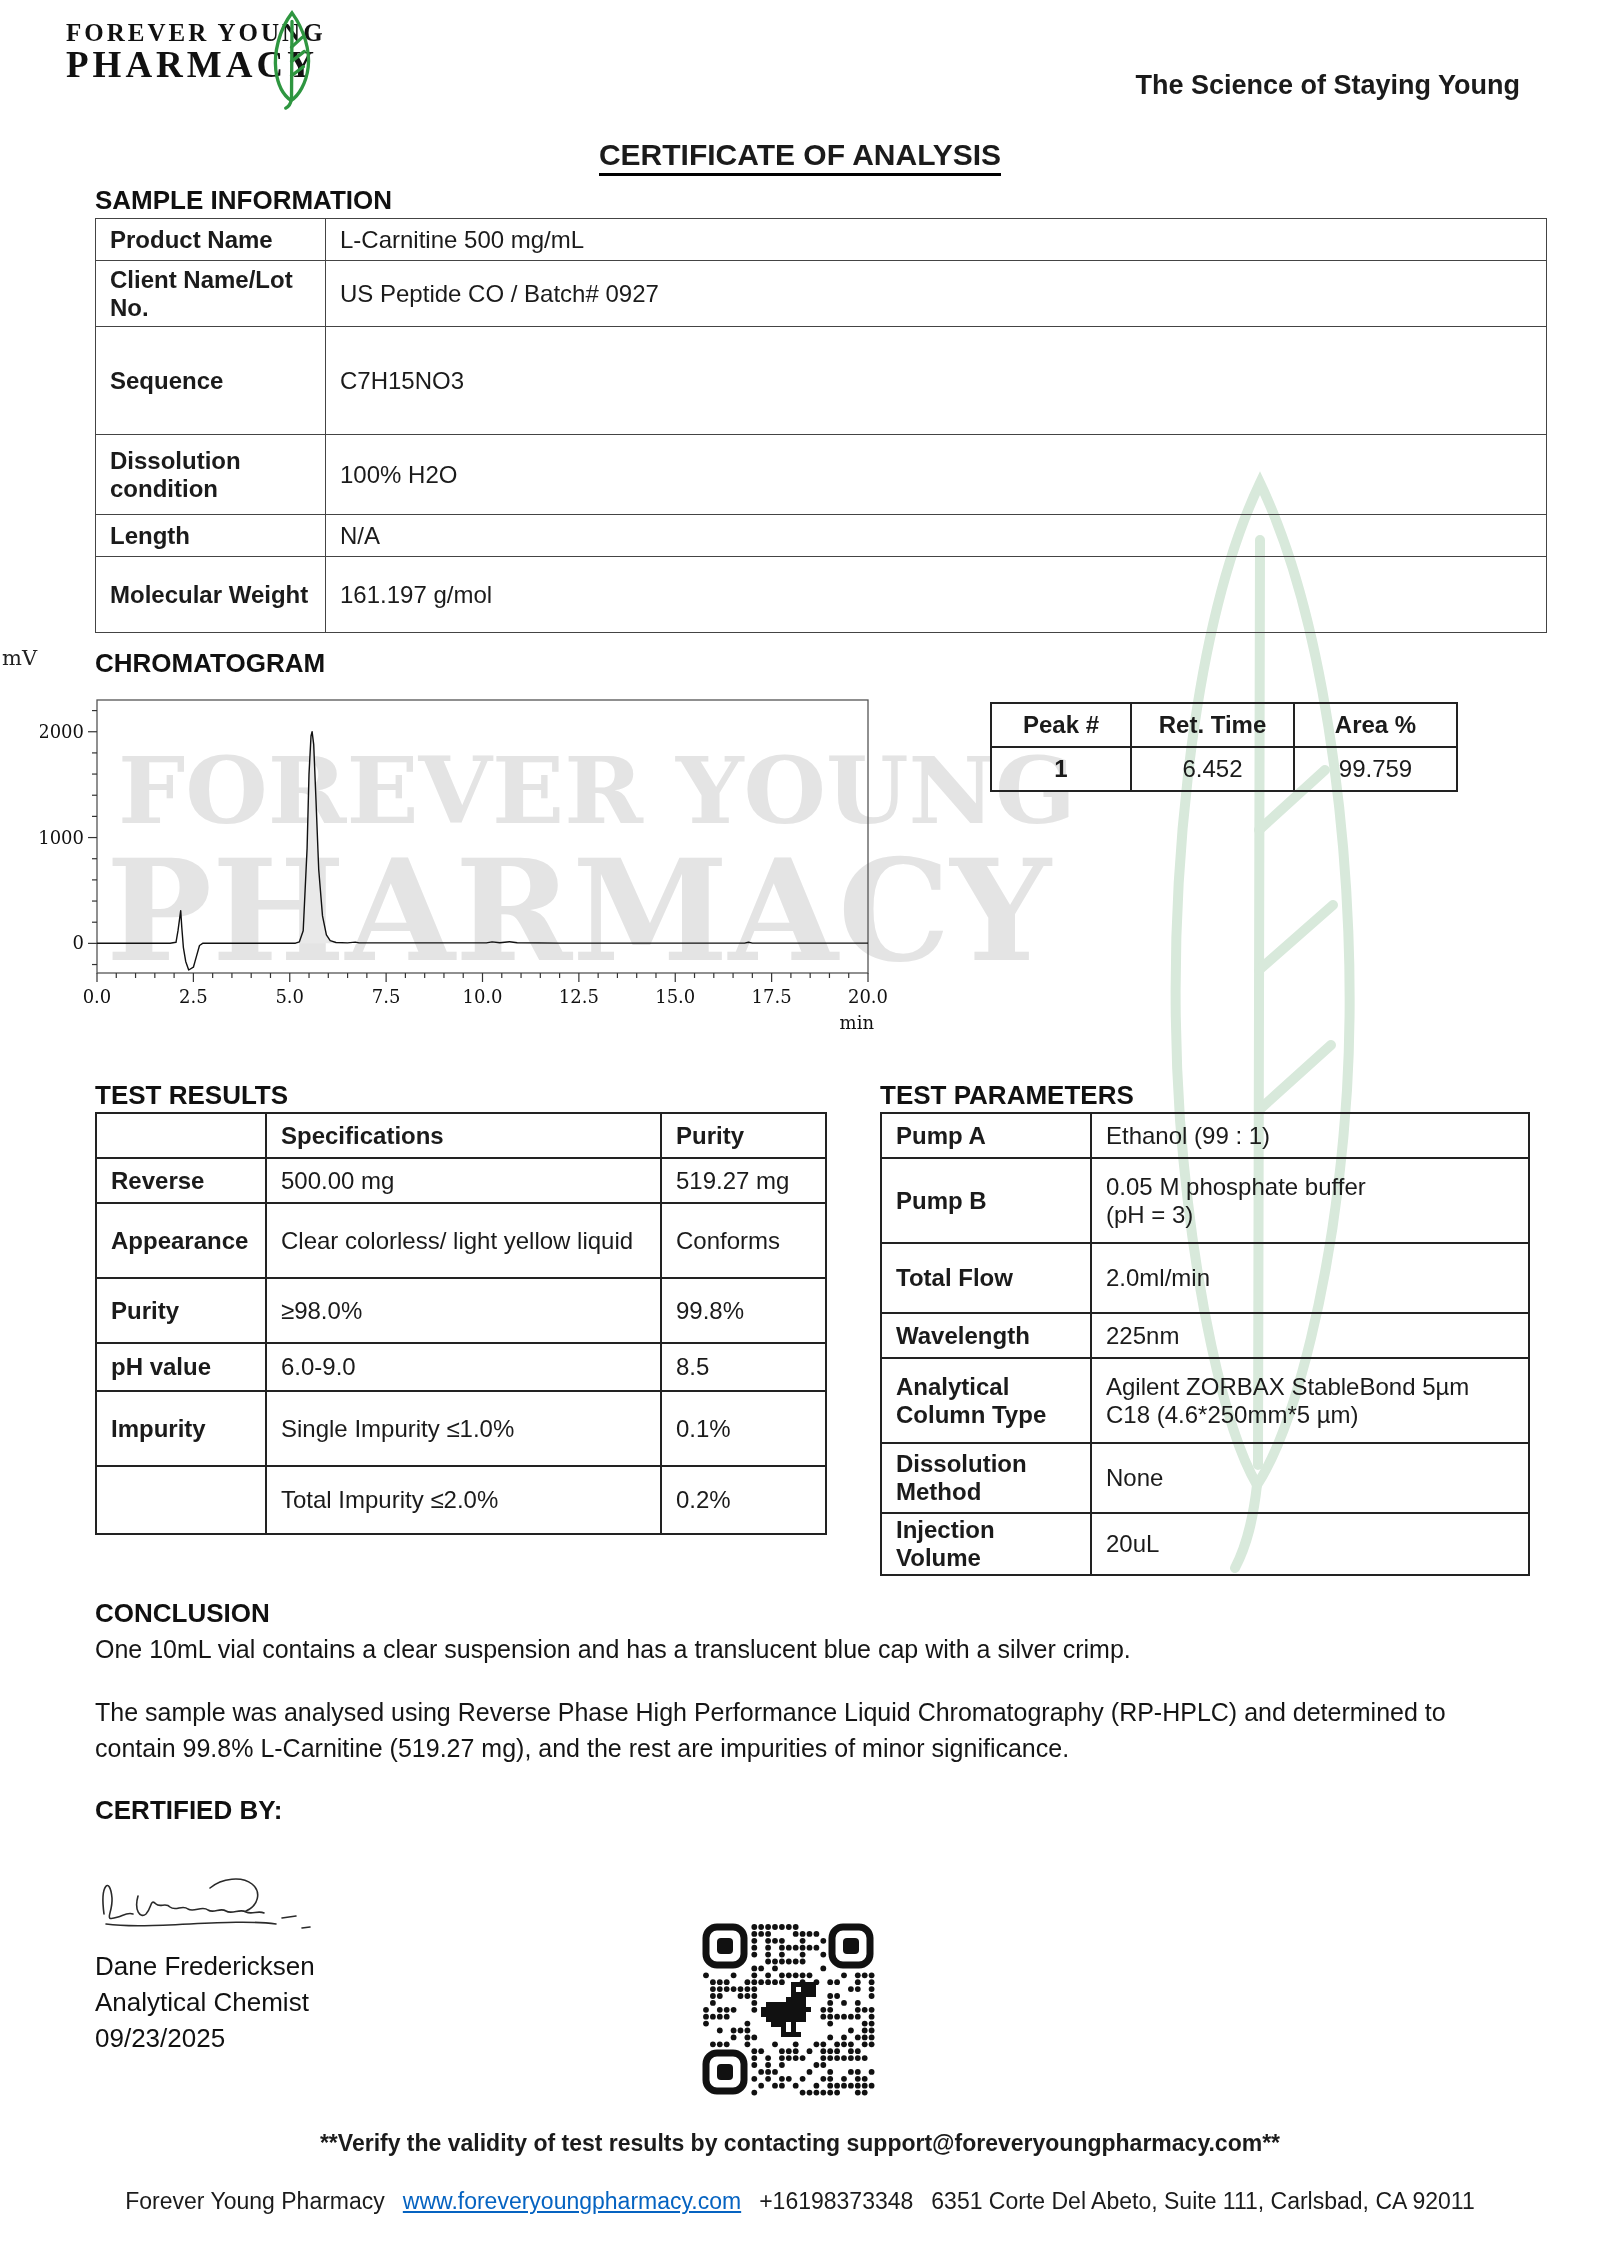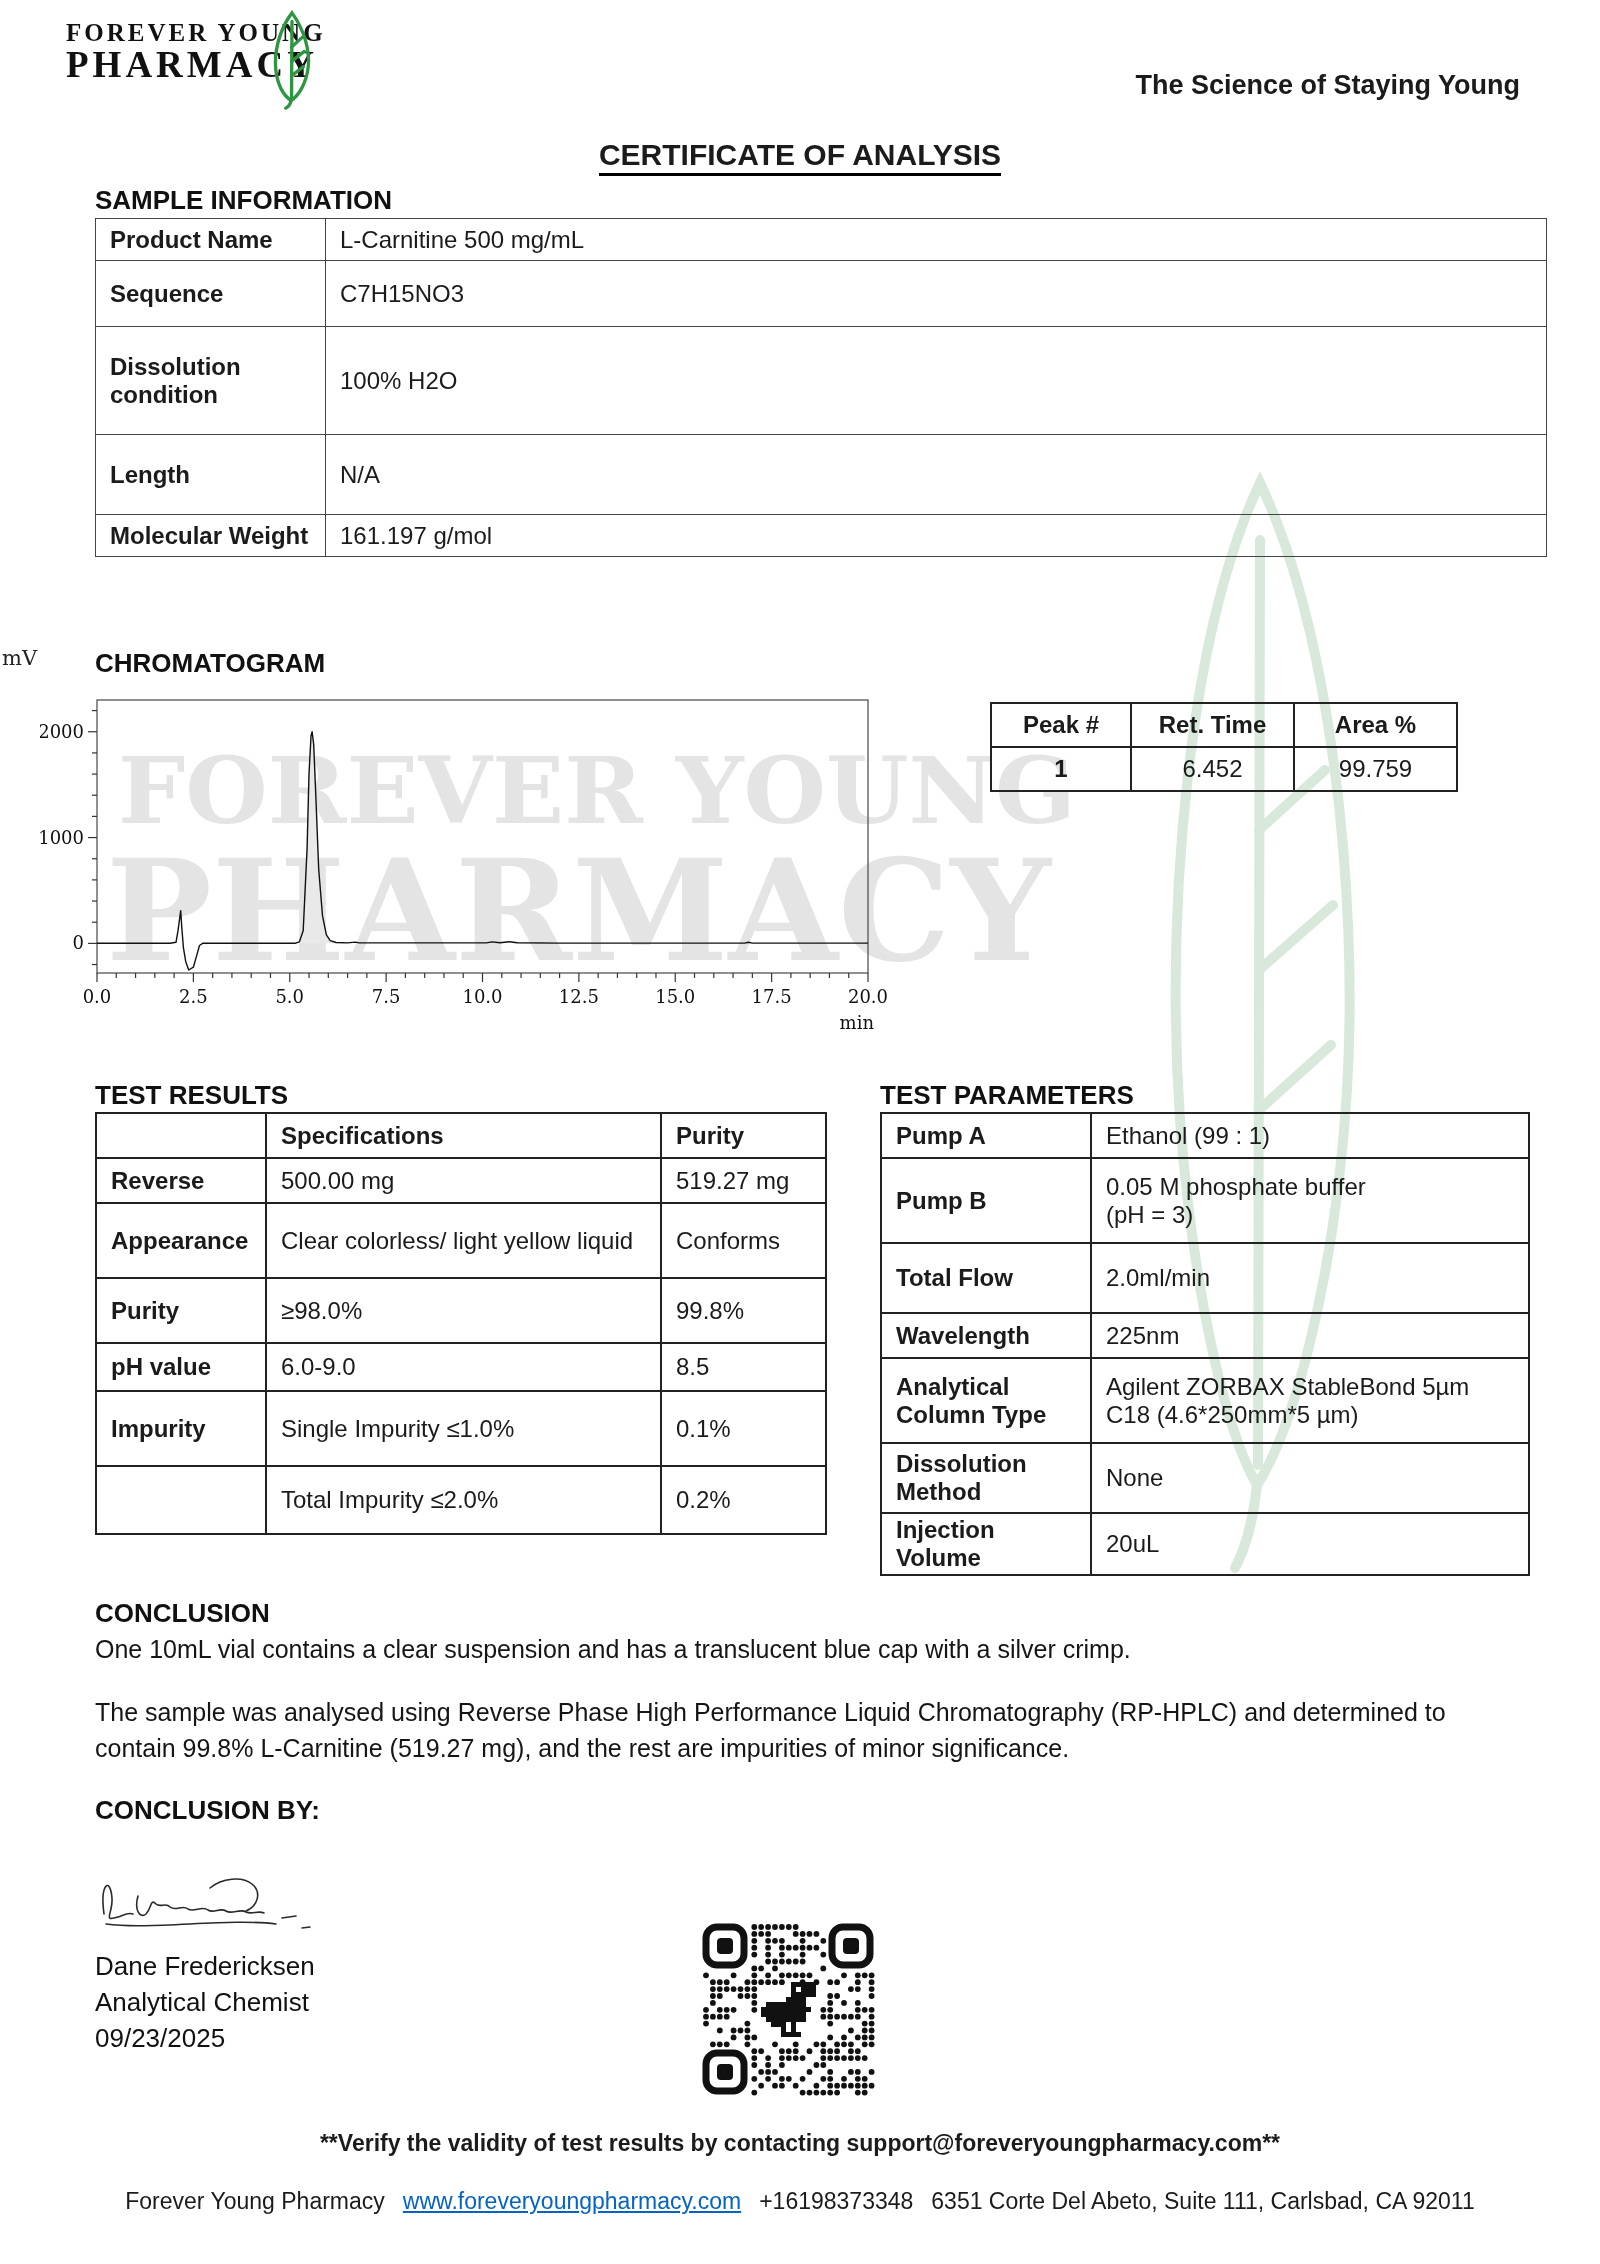--- a/index.html
+++ b/index.html
@@ -90,20 +90,24 @@
     <div class="abs sec-h" style="left:95px;top:185px;">SAMPLE INFORMATION</div>
     <table id="sample-table" class="abs" style="left:95px;top:218px;width:1452px;">
       <colgroup>
           <col style="width:230px">
           <col>
         </colgroup>
       <tbody>
           <tr>
             <td class="col-label">Product Name</td>
             <td class="col-value">L-Carnitine 500 mg/mL</td>
+          </tr>
+          <tr>
+            <td class="col-label">Client Name/Lot No.</td>
+            <td class="col-value">US Peptide CO / Batch# 0927</td>
           </tr>
           <tr>
             <td class="col-label">Sequence</td>
             <td class="col-value">C7H15NO3</td>
           </tr>
           <tr>
             <td class="col-label">Dissolution condition</td>
             <td class="col-value">100% H2O</td>
           </tr>
           <tr>
@@ -299,21 +303,21 @@
             <td class="col-label">Injection Volume</td>
             <td class="col-value">20uL</td>
           </tr>
         </tbody>
     </table>
 
     <div class="abs sec-h" style="left:95px;top:1598px;">CONCLUSION</div>
     <div class="abs conc-p" style="left:95px;top:1632px;width:1430px;">One 10mL vial contains a clear suspension and has a translucent blue cap with a silver crimp.</div>
     <div class="abs conc-p" style="left:95px;top:1695px;width:1425px;">The sample was analysed using Reverse Phase High Performance Liquid Chromatography (RP-HPLC) and determined to contain 99.8% L-Carnitine (519.27 mg), and the rest are impurities of minor significance.</div>
 
-    <div class="abs sec-h" style="left:95px;top:1795px;">CONCLUSION BY:</div>
+    <div class="abs sec-h" style="left:95px;top:1795px;">CERTIFIED BY:</div>
     <svg class="abs" style="left:90px;top:1862px;" width="230" height="75" viewBox="0 0 230 75">
       <g fill="none" stroke="#2a2a2a" stroke-width="1.6" stroke-linecap="round">
         <path d="M14,52 C10,22 20,14 22,36 C23,52 12,60 28,55 C34,53 38,50 43,52"></path>
         <path d="M48,34 C44,48 50,57 56,52 C62,46 60,36 66,42 C70,46 76,40 80,45 C86,50 92,42 98,47 C104,51 112,43 118,48 C124,52 130,45 136,49 C142,53 150,46 156,50 C162,53 168,48 174,51"></path>
         <path d="M120,26 C132,16 152,14 162,22 C172,30 168,44 156,49"></path>
         <path d="M16,62 C60,68 140,56 186,62"></path>
         <path d="M192,56 L206,54"></path>
         <path d="M212,66 L220,65"></path>
       </g>
     </svg>

